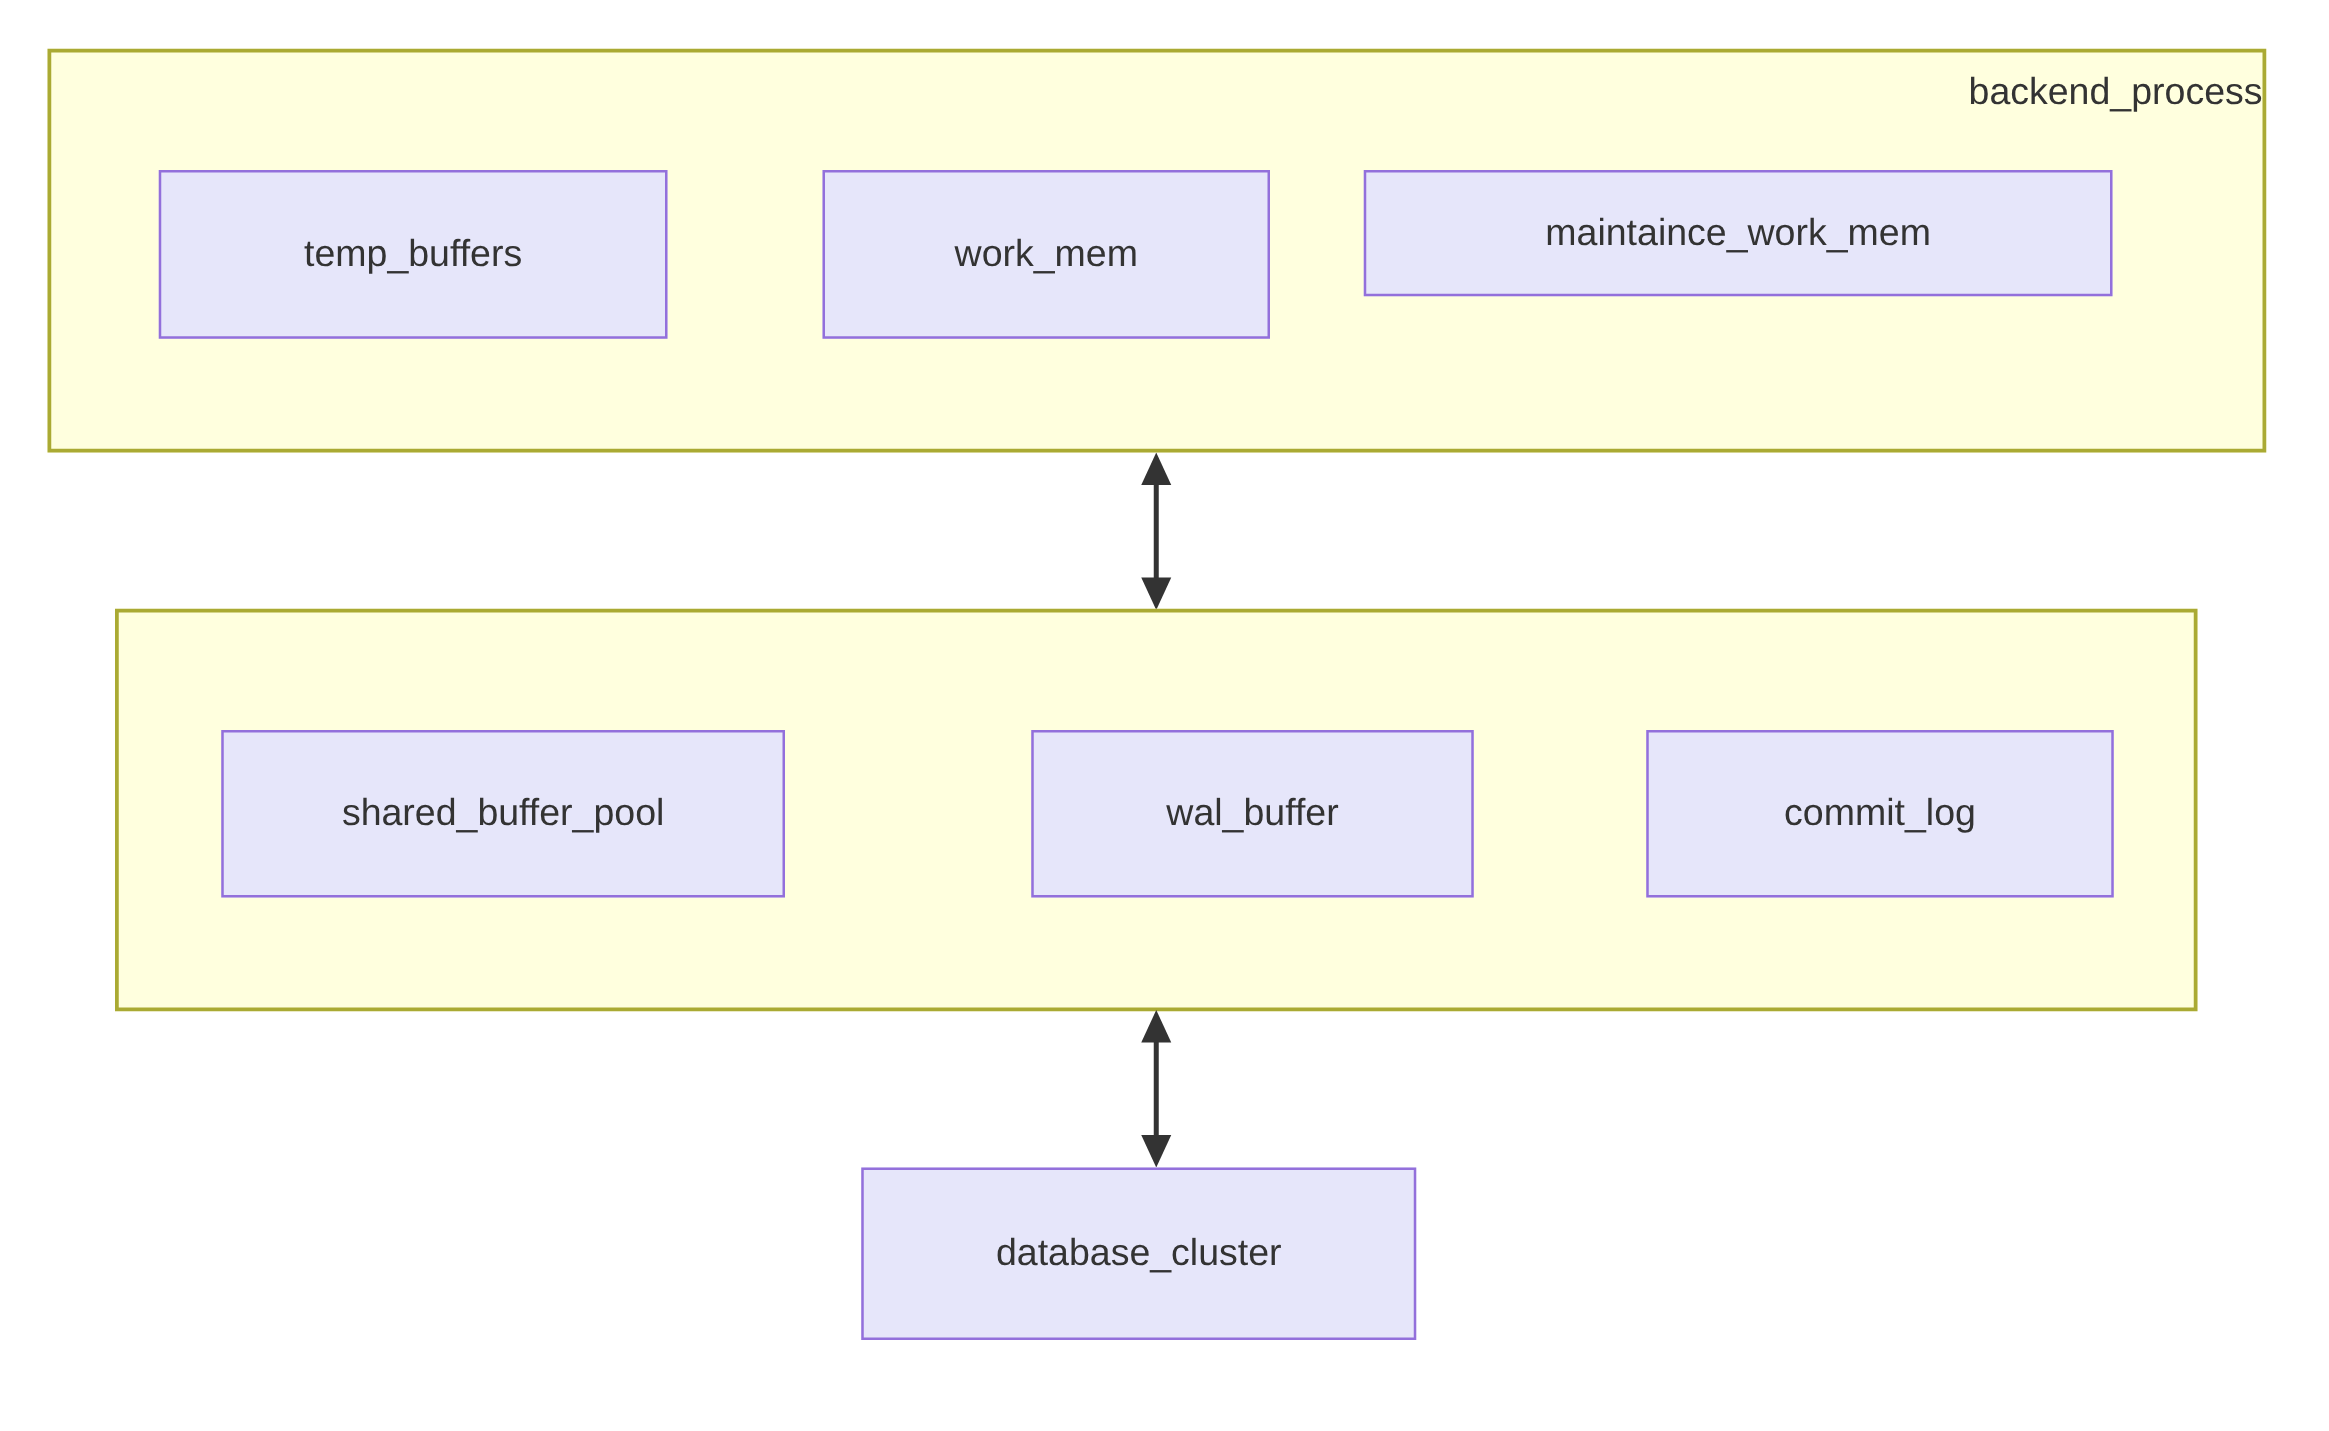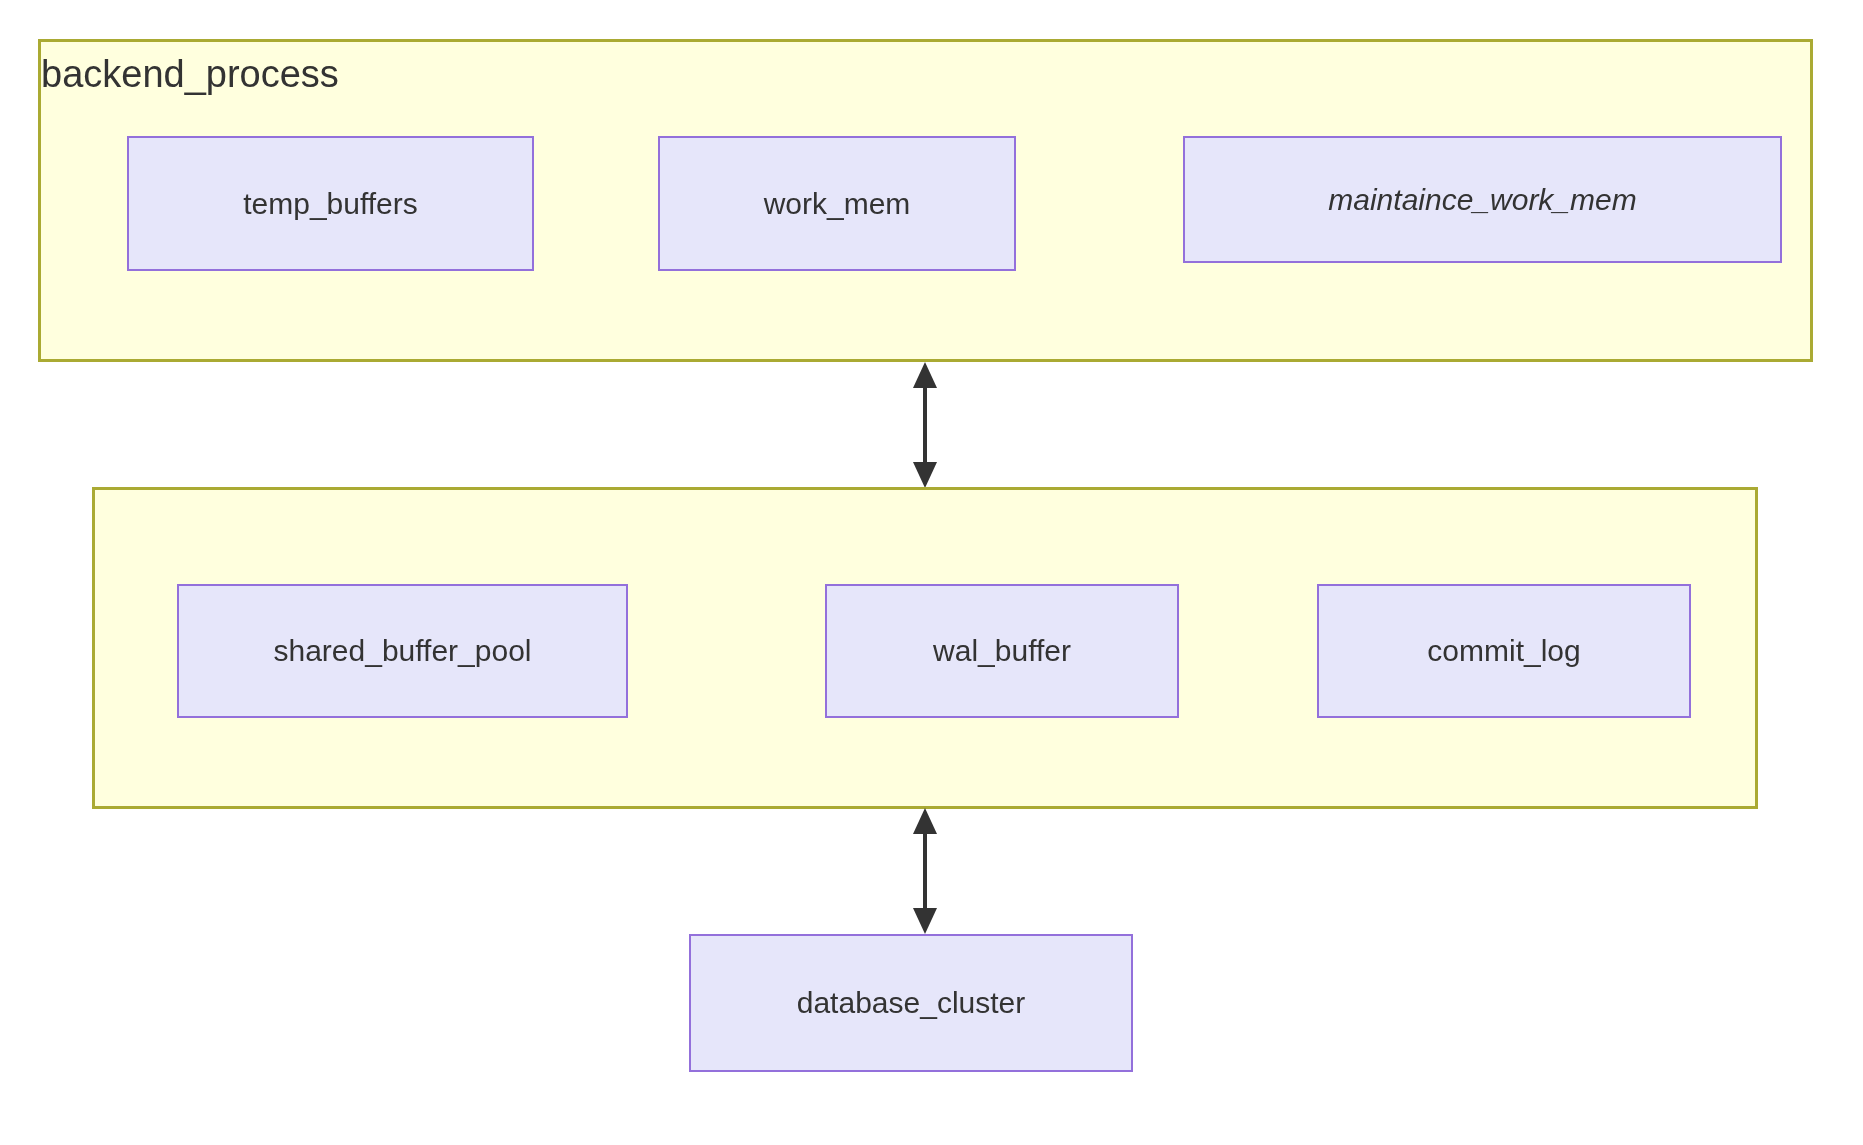--- a/index.html
+++ b/index.html
@@ -28,39 +28,39 @@
     position:absolute;
     background:var(--container-fill);
     border:3px solid var(--container-border);
     box-sizing:border-box;
   }
   #cluster-backend{left:38px;top:39px;width:1775px;height:323px;}
   #cluster-shared{left:92px;top:487px;width:1666px;height:322px;}
   .cluster-title{
     position:absolute;
     top:14px;left:0;right:0;
-    text-align:left;
-    font-size:38px;
+    text-align:right;
+    font-size:30px;
     line-height:36px;
     color:var(--text);
   }
   .node{
     position:absolute;
     background:var(--node-fill);
     border:2px solid var(--node-border);
     box-sizing:border-box;
     display:flex;
     align-items:center;
     justify-content:center;
     font-size:30px;
     color:var(--text);
   }
   #node-temp-buffers{left:86px;top:94px;width:407px;height:135px;}
   #node-work-mem{left:617px;top:94px;width:358px;height:135px;}
-  #node-maintaince-work-mem{left:1142px;top:94px;width:599px;height:127px;font-style:italic;}
+  #node-maintaince-work-mem{left:1050px;top:94px;width:599px;height:101px;}
   #node-shared-buffer-pool{left:82px;top:94px;width:451px;height:134px;}
   #node-wal-buffer{left:730px;top:94px;width:354px;height:134px;}
   #node-commit-log{left:1205px;top:94px;width:374px;height:134px;margin-left:17px;}
   #node-database-cluster{left:689px;top:934px;width:444px;height:138px;}
   .arrow{
     position:absolute;
     width:34px;
     height:126px;
   }
   #arrow-backend-shared{left:908px;top:362px;}

